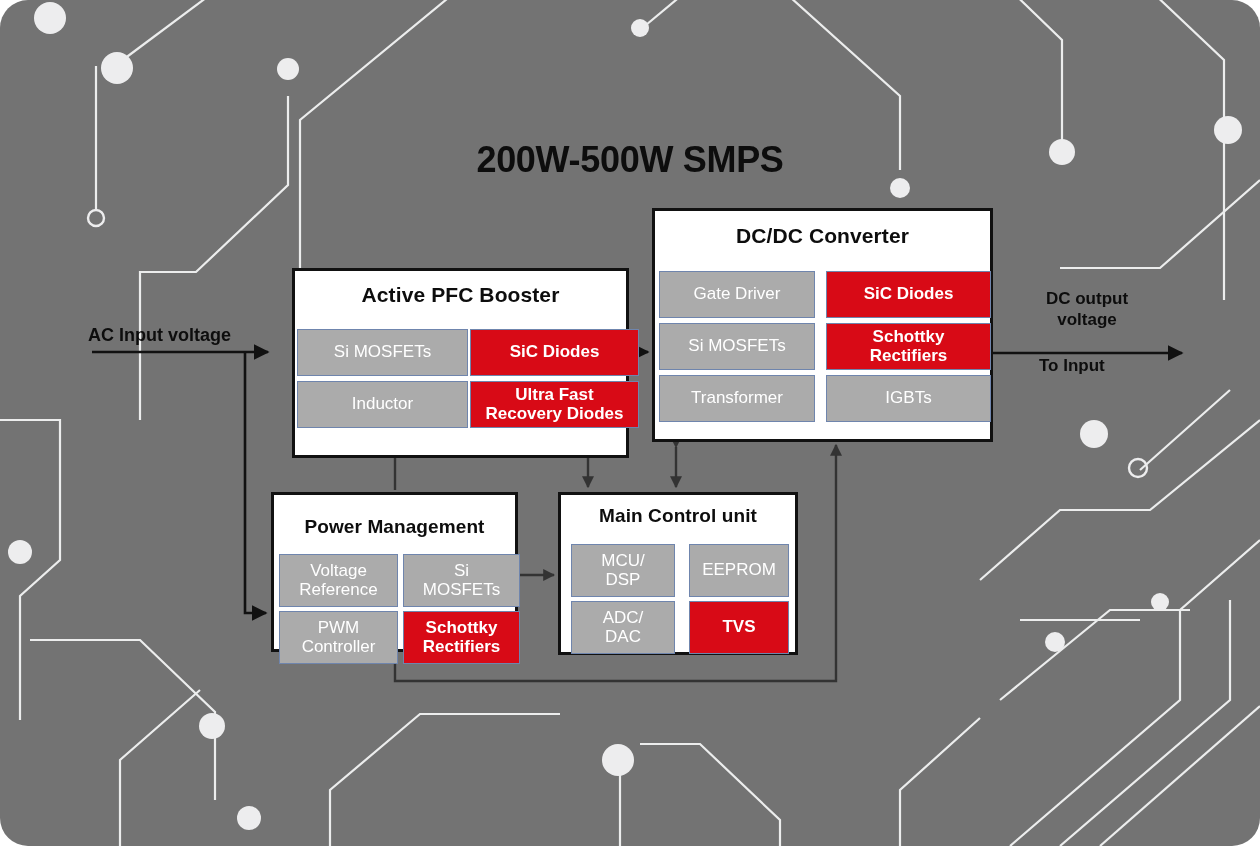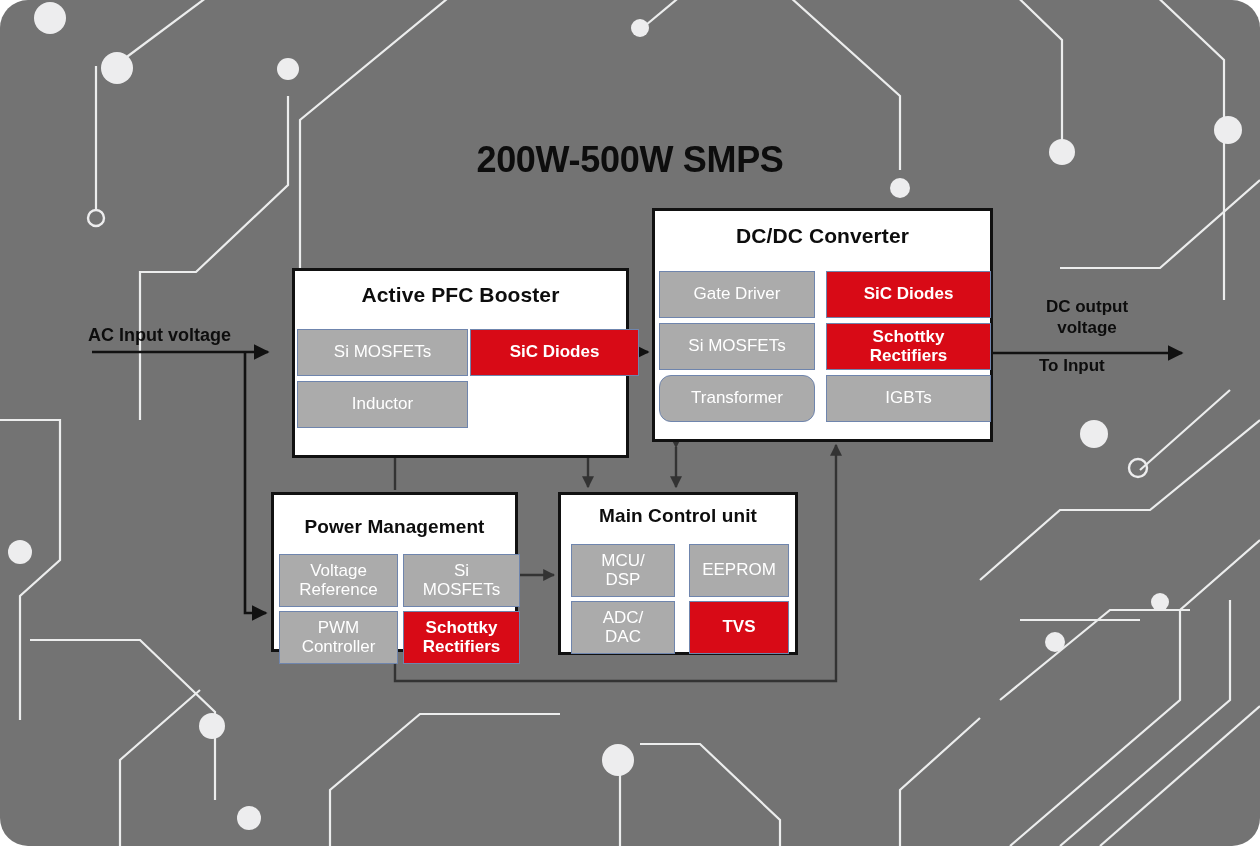--- a/index.html
+++ b/index.html
@@ -104,21 +104,21 @@
     white-space:pre-line;
     line-height:1.22;
   }
   #title{
     left:0;top:138px;width:1260px;
     text-align:center;
     font-size:36px;
     letter-spacing:-.3px;
   }
   #lbl-ac{left:88px;top:325px;font-size:18px;}
-  #lbl-dc{left:1028px;top:297px;font-size:17px;text-align:center;width:118px;}
+  #lbl-dc{left:1028px;top:289px;font-size:17px;text-align:center;width:118px;}
   #lbl-load{left:1039px;top:356px;font-size:17px;}
 </style>
 </head>
 <body>
 
 <div id="stage">
 
   <svg id="bg" viewBox="0 0 1260 846" xmlns="http://www.w3.org/2000/svg">
     <g fill="none" stroke="#eceded" stroke-width="2.2">
       <path d="M230,-20 L120,62"></path>
@@ -224,32 +224,34 @@
   <div class="lbl" id="lbl-dc" style="white-space: pre-line;">DC output
 voltage</div>
   <div class="lbl" id="lbl-load" style="white-space: pre-line;">To Input</div>
 
   <div class="blk" id="pfc">
     <div class="blk-title">Active PFC Booster</div>
     <div class="grid">
       <div class="chip gray" style="white-space: pre-line;">Si MOSFETs</div>
       <div class="chip red" style="white-space: pre-line;">SiC Diodes</div>
       <div class="chip gray" style="white-space: pre-line;">Inductor</div>
+      <div class="chip red" style="white-space: pre-line;">Ultra Fast
+Recovery Diodes</div>
     </div>
   </div>
 
   <div class="blk" id="dcdc">
     <div class="blk-title">DC/DC Converter</div>
     <div class="grid">
       <div class="chip gray" style="white-space: pre-line;">Gate Driver</div>
       <div class="chip red" style="white-space: pre-line;">SiC Diodes</div>
       <div class="chip gray" style="white-space: pre-line;">Si MOSFETs</div>
       <div class="chip red" style="white-space: pre-line;">Schottky
 Rectifiers</div>
-      <div class="chip gray" style="white-space: pre-line; border-radius: 12px;">Transformer</div>
+      <div class="chip gray" style="white-space: pre-line;">Transformer</div>
       <div class="chip gray" style="white-space: pre-line;">IGBTs</div>
     </div>
   </div>
 
   <div class="blk" id="pmg">
     <div class="blk-title">Power Management</div>
     <div class="grid">
       <div class="chip gray" style="white-space: pre-line;">Voltage
 Reference</div>
       <div class="chip gray" style="white-space: pre-line;">Si

